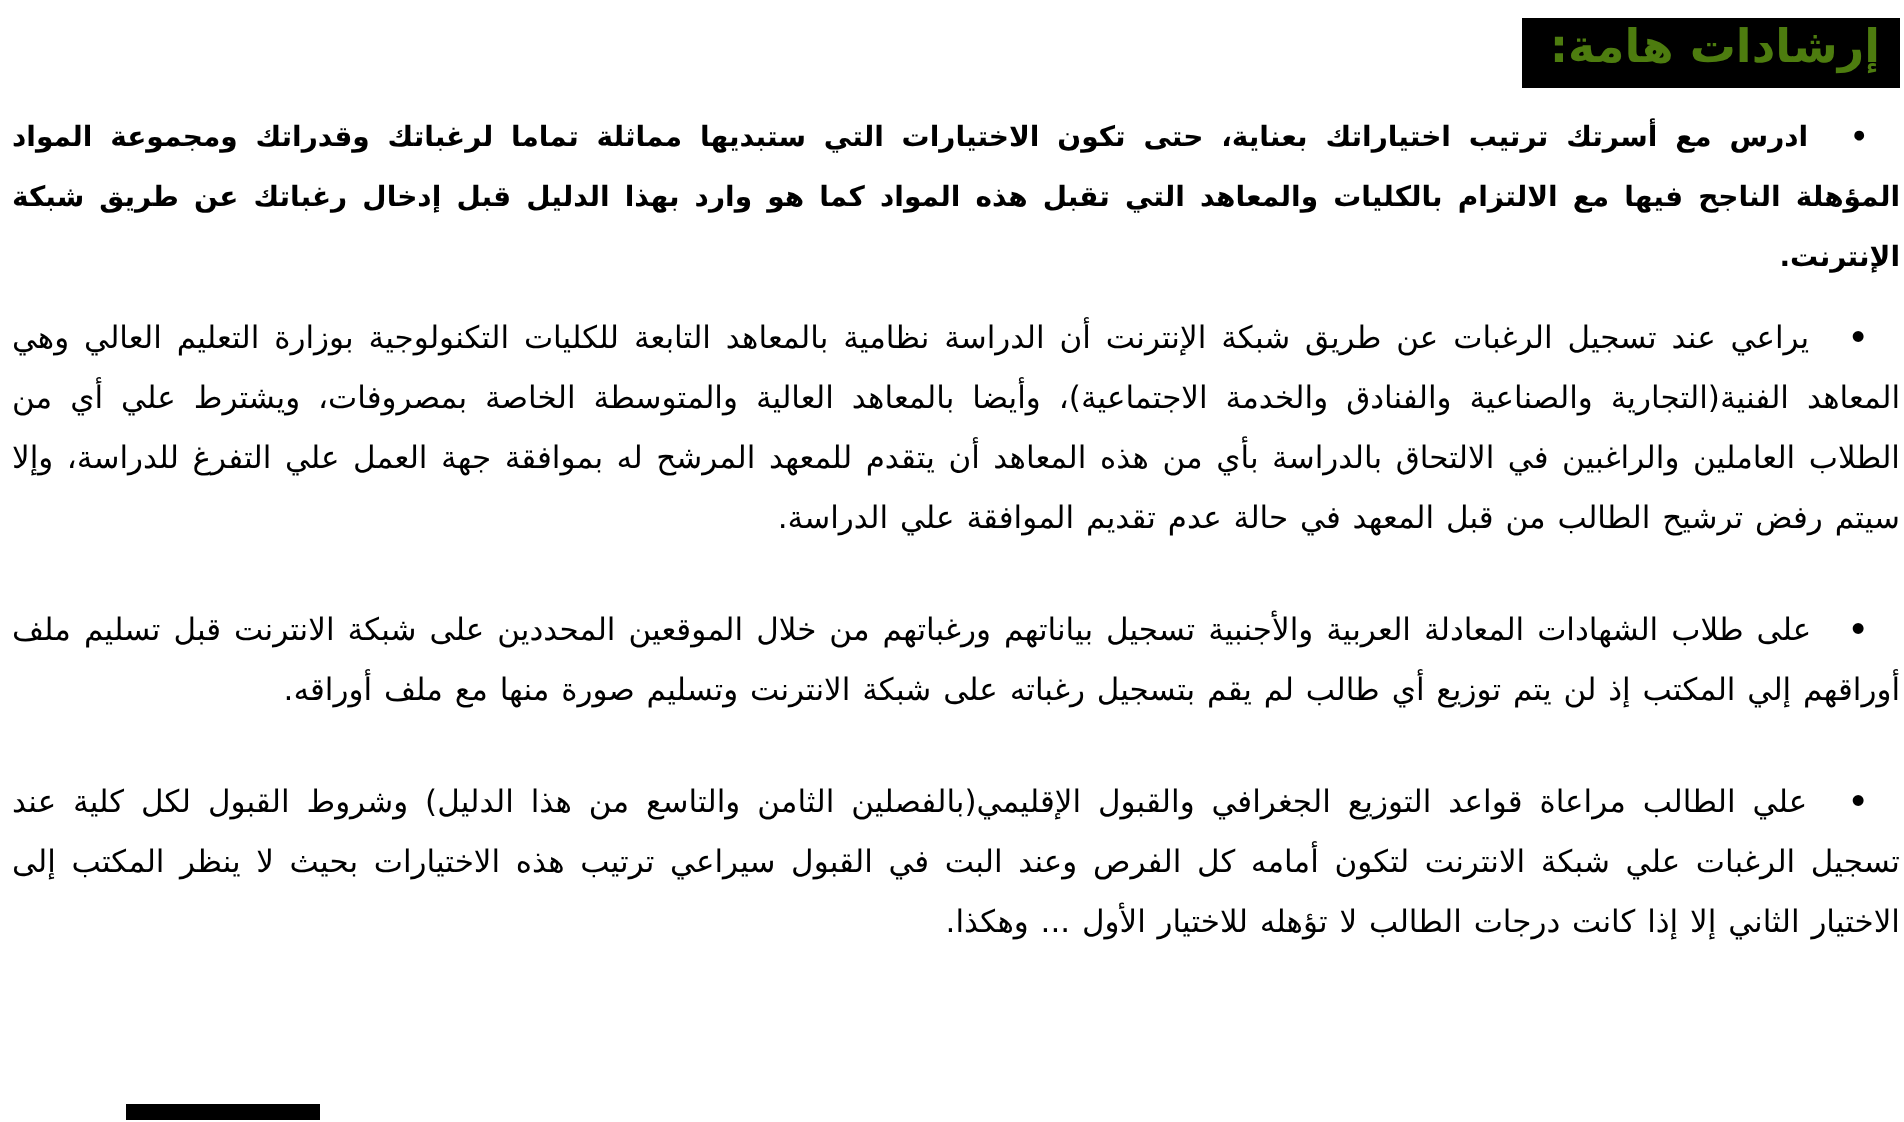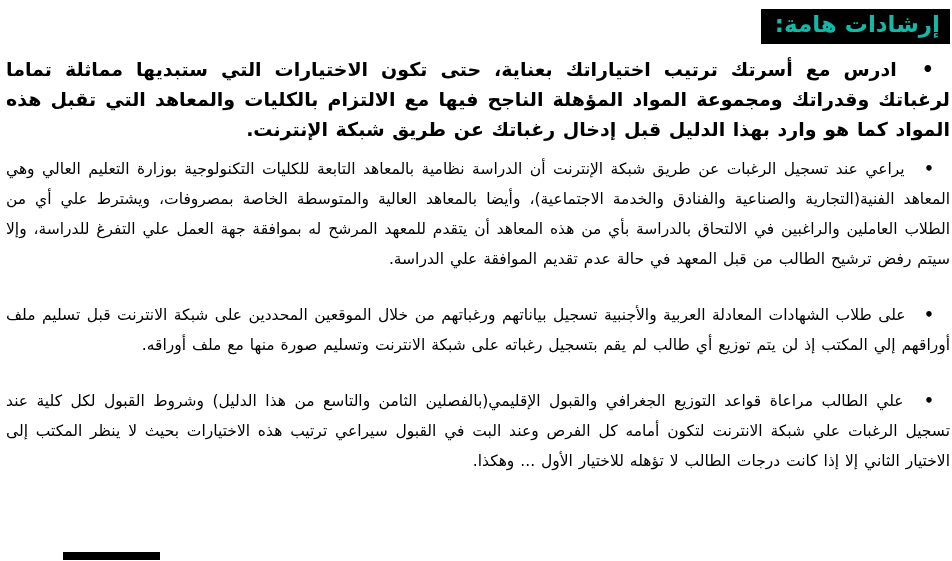--- a/index.html
+++ b/index.html
@@ -14,39 +14,39 @@
     position: relative;
     font-family: "DejaVu Sans", sans-serif;
     color: #000000;
     direction: rtl;
   }
   .page {
     padding: 9px 2px 0 6px;
   }
   .header-bar {
     background: #000000;
-    color: #14b8a6;
+    color: #4d7c0f;
     font-weight: bold;
     font-size: 23px;
     line-height: 1.3;
     padding: 1px 10px 4px 14px;
     width: fit-content;
     margin: 0 0 10px 0;
   }
   .bullet {
     margin: 0 0 26px 0;
     text-align: justify;
     text-indent: 16px;
     font-size: 15.5px;
     line-height: 30px;
     word-spacing: 1px;
   }
   .bullet.bold {
     font-weight: bold;
-    font-size: 19px;
+    font-size: 14px;
     line-height: 30px;
     margin-bottom: 10px;
   }
   .dot {
     display: inline-block;
     margin-left: 12px;
     text-indent: 0;
     font-weight: bold;
   }
   .bottom-bar {

